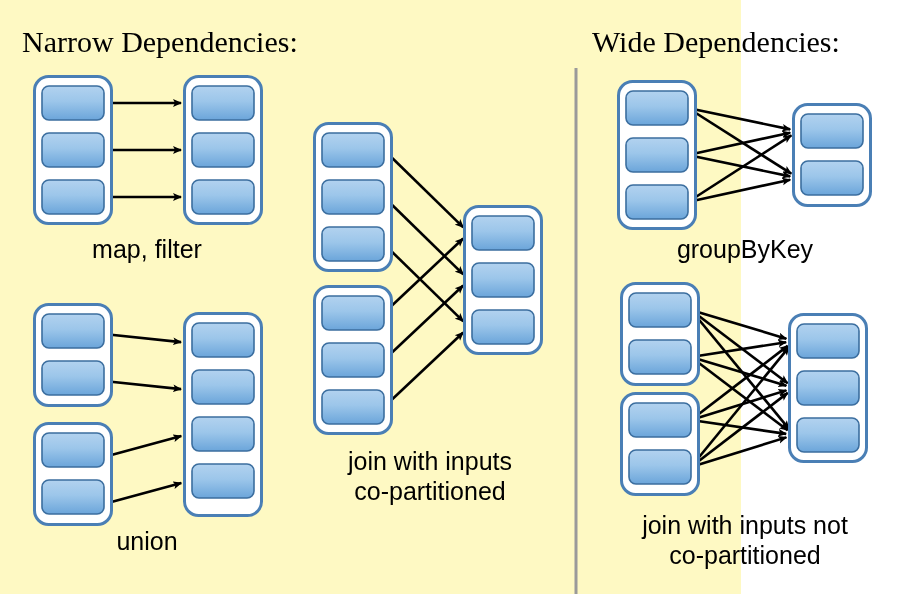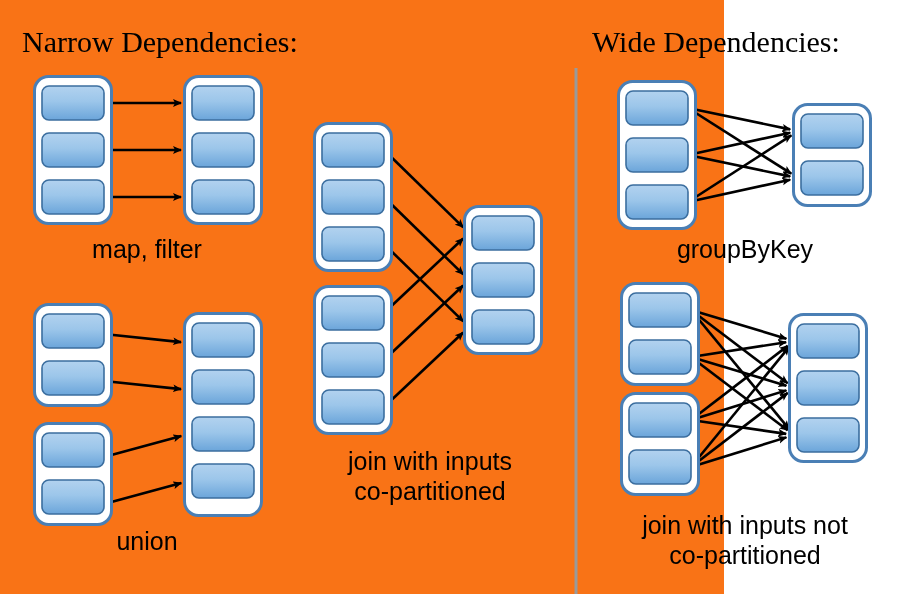--- a/index.html
+++ b/index.html
@@ -1,18 +1,18 @@
 <!DOCTYPE html>
 <html><head>
 <meta charset="utf-8">
 <style>
   html,body{margin:0;padding:0;background:#ffffff;}
   body{width:904px;height:594px;overflow:hidden;
        font-family:"Liberation Sans",sans-serif;}
-  #stage{position:relative;width:724px;height:594px;background:#f97316;}
+  #stage{position:relative;width:724px;height:594px;background:#fef9c3;padding-left:17px;}
   svg#diagram{position:absolute;left:0;top:0;width:904px;height:594px;display:block;}
 
   .heading{font-family:"Liberation Serif",serif;font-size:30px;fill:#000;}
   .caption{font-family:"Liberation Sans",sans-serif;font-size:25px;fill:#000;}
 </style>
 </head>
 <body>
 
 <div id="stage">
   <svg id="diagram" viewBox="0 0 904 594">

